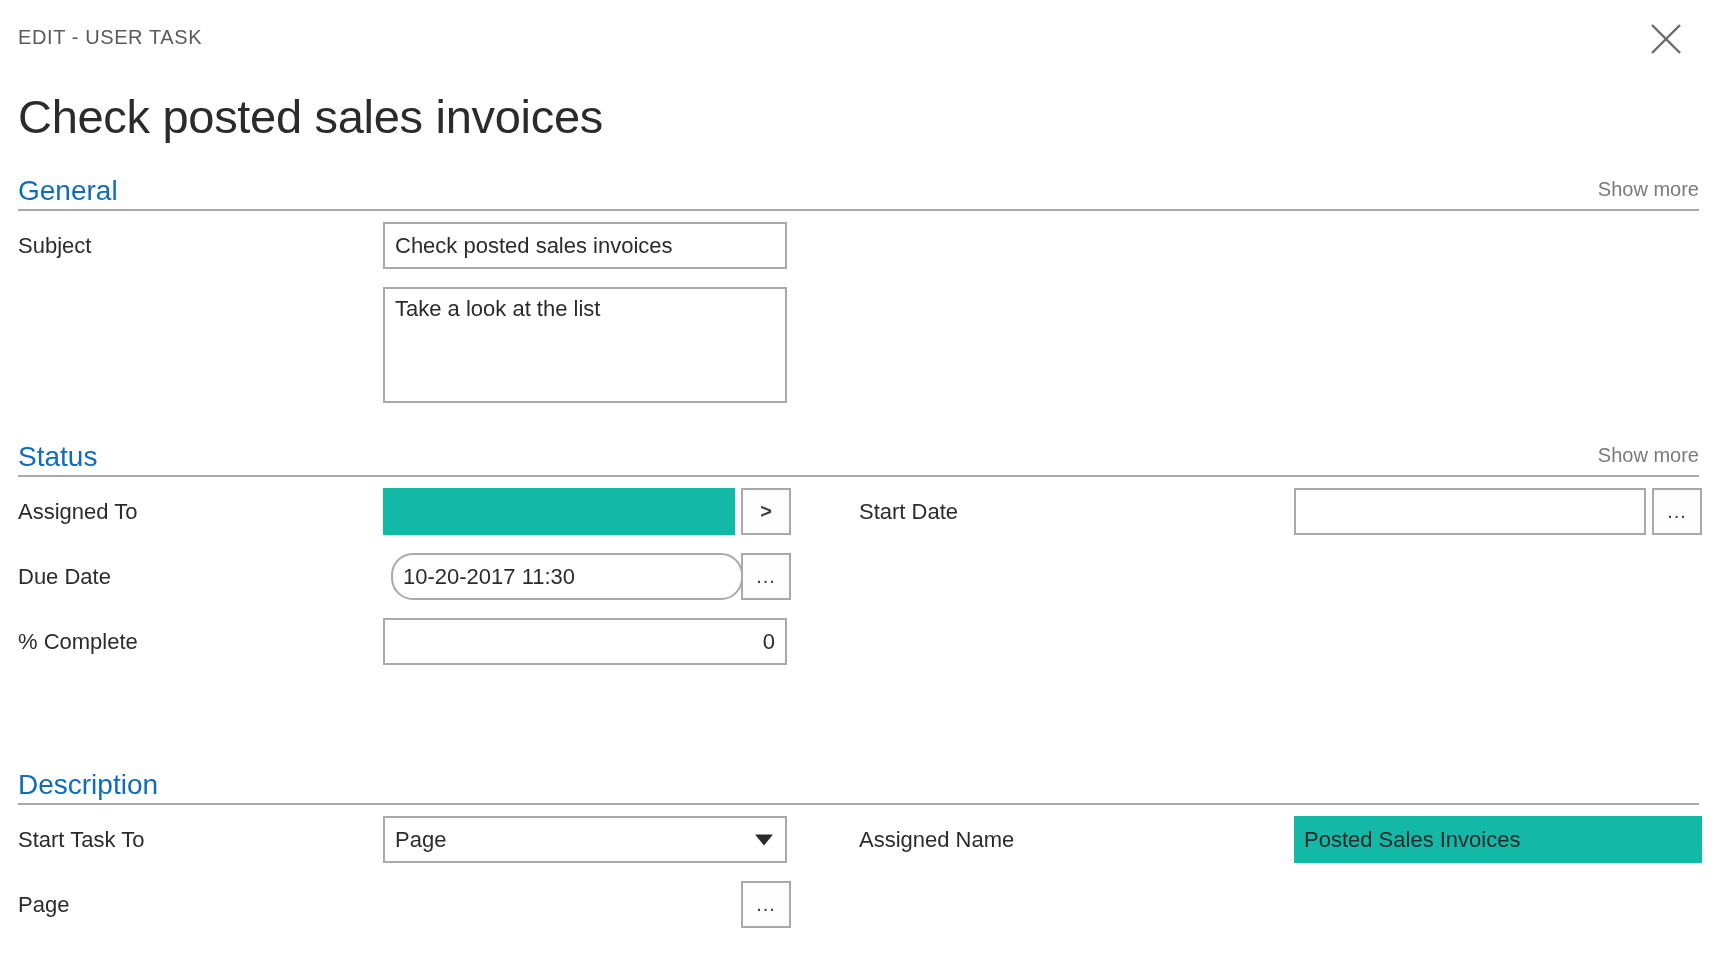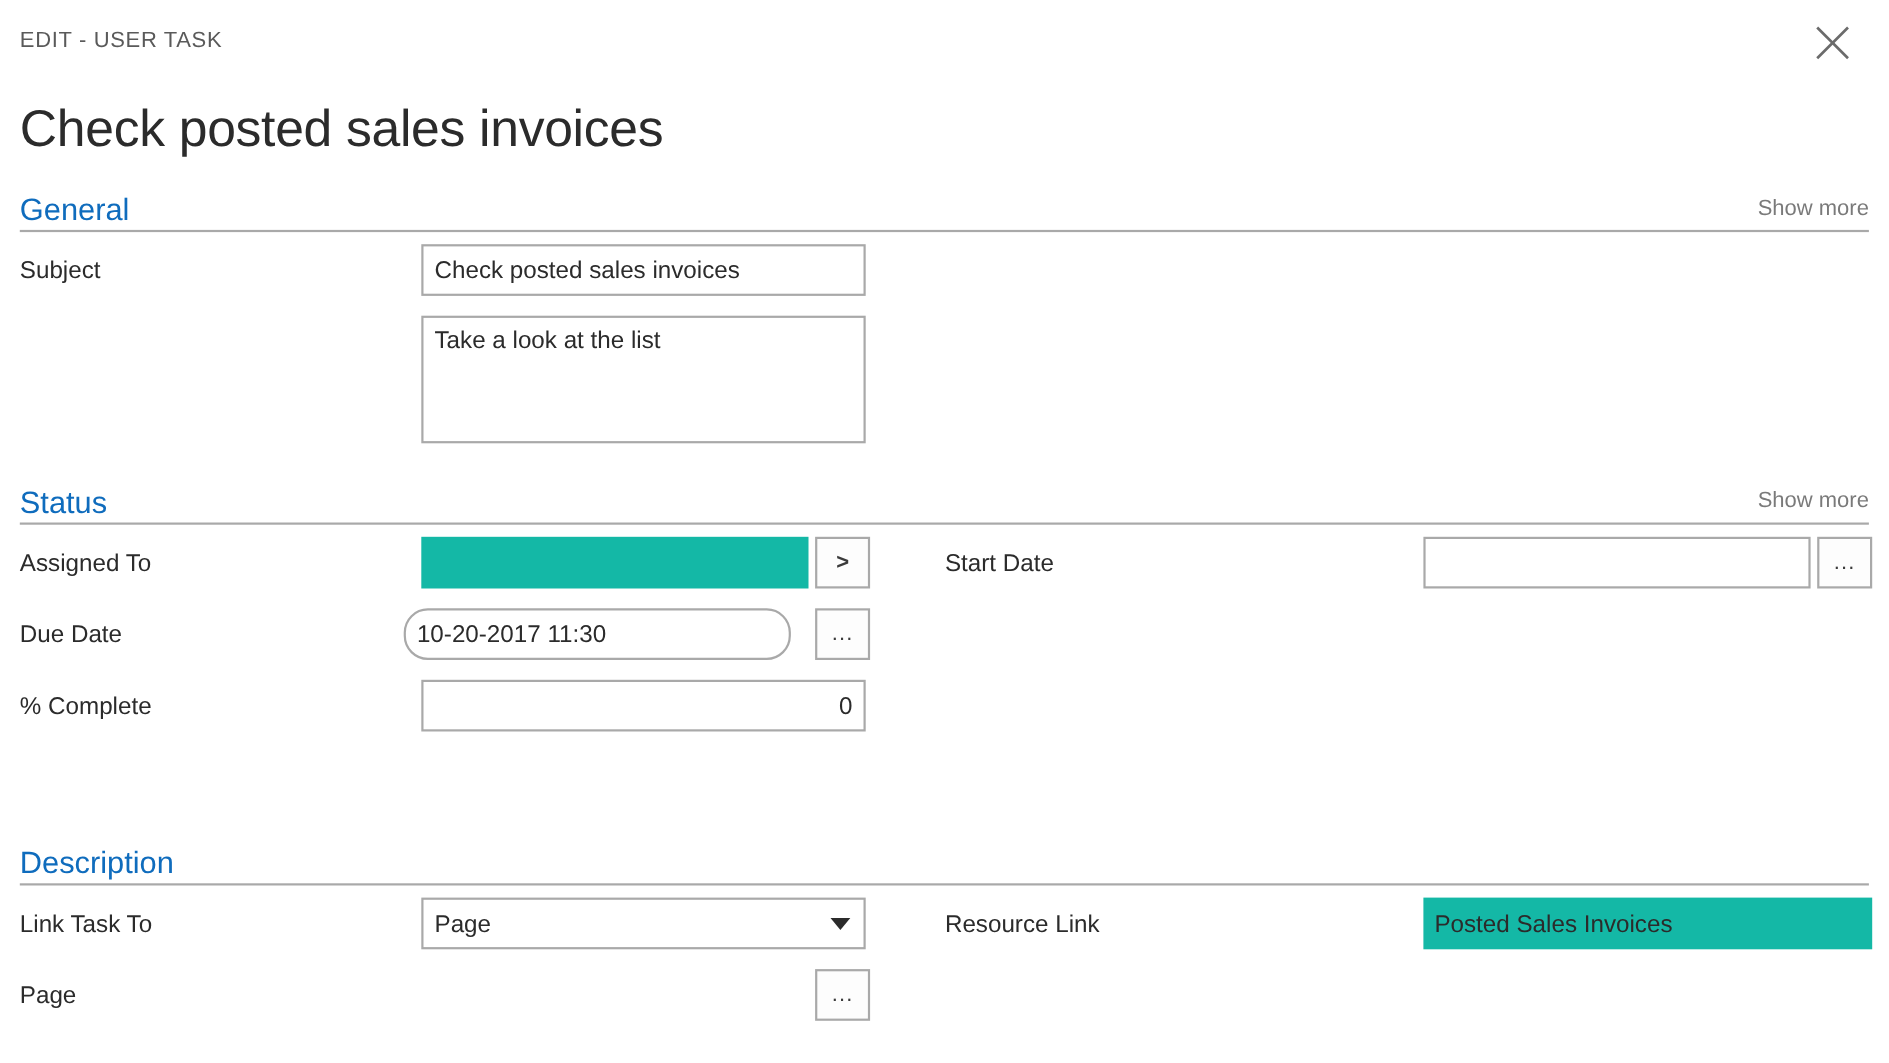--- a/index.html
+++ b/index.html
@@ -223,21 +223,21 @@
     <div class="fields" style="height:180px;">
 
       <div class="row" style="top:0px; left:0; width:820px;">
         <div class="label">Assigned To</div>
         <div class="ctrl readonly" style="left:365px; width:352px;"></div>
         <div class="assist chevron" style="left:723px;">&gt;</div>
       </div>
 
       <div class="row" style="top:65px; left:0; width:820px;">
         <div class="label">Due Date</div>
-        <div class="ctrl" style="left:349px; width:352px;border-radius:22px;">10-20-2017 11:30</div>
+        <div class="ctrl" style="left:373px; width:352px;border-radius:22px;">10-20-2017 11:30</div>
         <div class="assist ellipsis" style="left:723px;">...</div>
       </div>
 
       <div class="row" style="top:130px; left:0; width:820px;">
         <div class="label">% Complete</div>
         <div class="ctrl numeric" style="left:365px; width:404px;">0</div>
       </div>
 
       <div class="row" style="top:0px; left:841px; width:840px;">
         <div class="label">Start Date</div>
@@ -252,33 +252,33 @@
   <div class="section" style="top:760px;">
     <div class="section-head">
       <div class="section-title">Description</div>
       <div class="show-more"></div>
     </div>
     <div class="section-rule"></div>
 
     <div class="fields" style="height:130px;">
 
       <div class="row" style="top:0px; left:0; width:820px;">
-        <div class="label">Link Task To</div>
+        <div class="label">Start Task To</div>
         <div class="ctrl" style="left:365px; width:404px; position:absolute;">
           <span>Page</span>
           <span class="dropdown-arrow"></span>
         </div>
       </div>
 
       <div class="row" style="top:65px; left:0; width:820px;">
         <div class="label">Page</div>
         <div class="assist ellipsis" style="left:723px;">...</div>
       </div>
 
       <div class="row" style="top:0px; left:841px; width:840px;">
-        <div class="label">Resource Link</div>
+        <div class="label">Assigned Name</div>
         <div class="ctrl readonly" style="left:435px; width:408px;">Posted Sales Invoices</div>
       </div>
 
     </div>
   </div>
 
 </div>
 
 </body></html>

